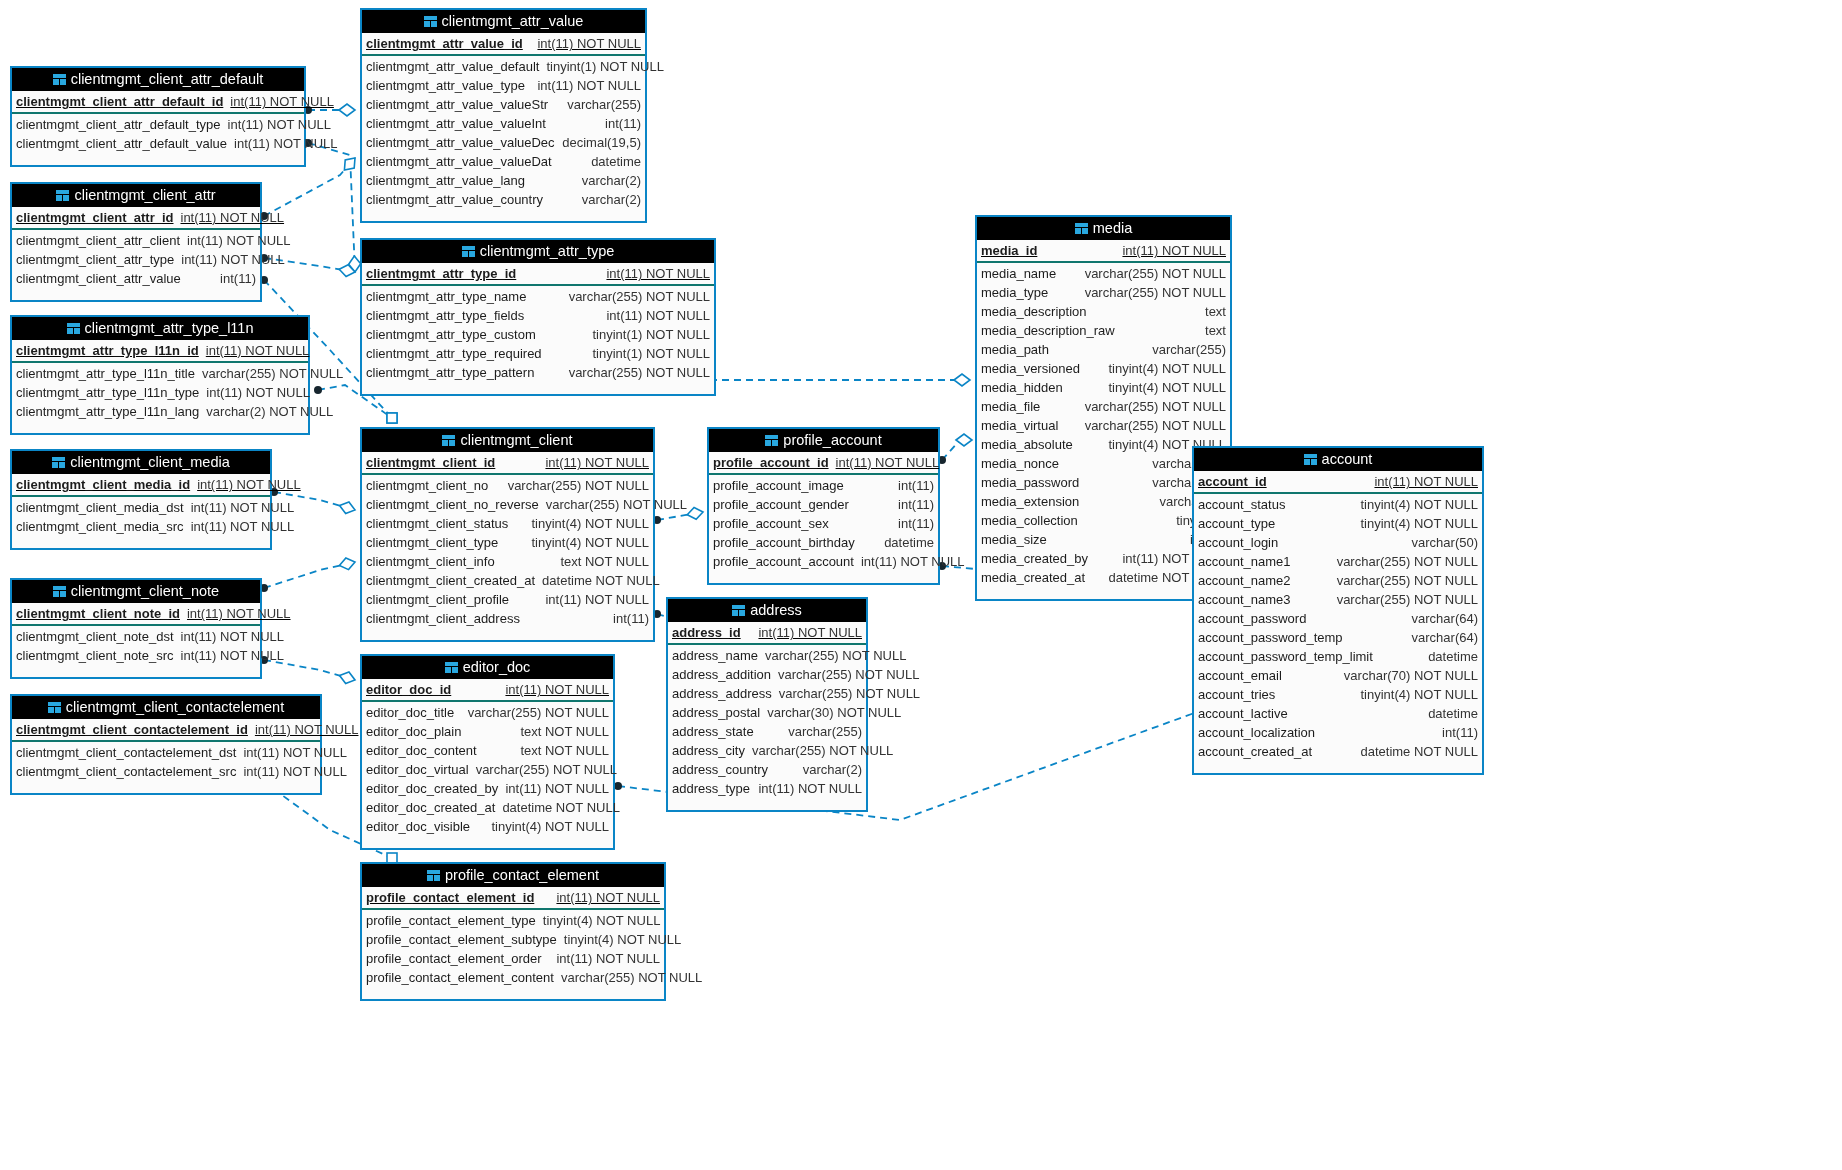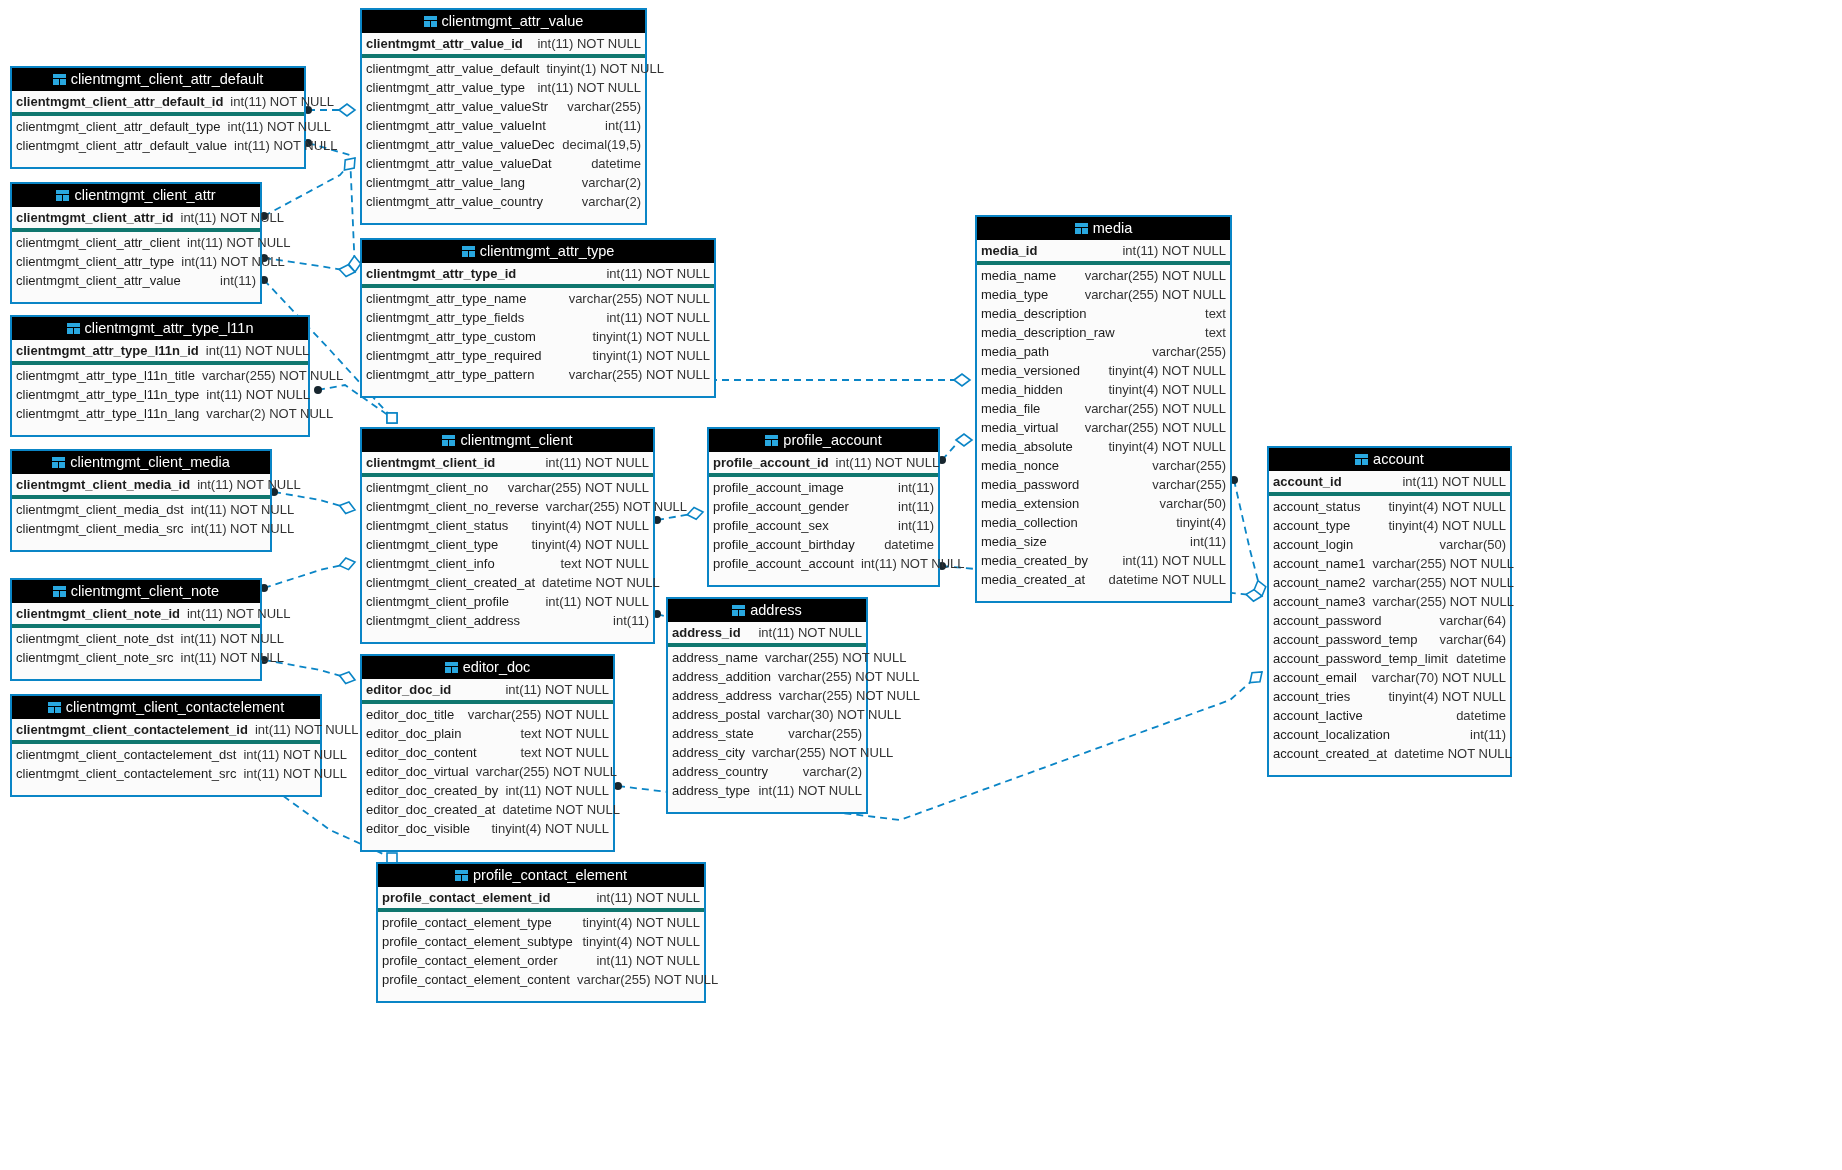--- a/index.html
+++ b/index.html
@@ -53,21 +53,22 @@
   }
   .tbl-icon i {
     position: absolute;
     display: block;
     background: #29a8e0;
   }
   .tbl-icon i.r1 { left: 0; top: 0; width: 13px; height: 4px; }
   .tbl-icon i.r2a { left: 0; top: 5px; width: 6px; height: 6px; }
   .tbl-icon i.r2b { left: 7px; top: 5px; width: 6px; height: 6px; }
   .pk-row {
-    border-bottom: 4px solid #0f766e;
+    border-bottom: 2px solid #0f766e;
+    text-decoration: underline;
   }
   .col-row {
     display: flex;
     align-items: center;
     justify-content: space-between;
     height: 19px;
     line-height: 19px;
     padding: 0 4px;
     font-size: 13px;
     color: #1c1c1c;
@@ -552,21 +553,21 @@
           <div class="col-row">
             <span class="col-name">profile_account_birthday</span>
             <span class="col-type">datetime</span>
           </div>
           <div class="col-row">
             <span class="col-name">profile_account_account</span>
             <span class="col-type">int(11) NOT NULL</span>
           </div>
         </div>
       </div>
-      <div class="entity" style="left: 1267px; top: 446px; width: 245px;">
+      <div class="entity" style="left: 1192px; top: 446px; width: 292px;">
         <div class="entity-header">
           <span class="tbl-icon">
             <i class="r1"></i>
             <i class="r2a"></i>
             <i class="r2b"></i>
           </span>
           <span>account</span>
         </div>
         <div class="pk-row">
           <div class="col-row">
@@ -774,21 +775,21 @@
           <div class="col-row">
             <span class="col-name">clientmgmt_client_contactelement_dst</span>
             <span class="col-type">int(11) NOT NULL</span>
           </div>
           <div class="col-row">
             <span class="col-name">clientmgmt_client_contactelement_src</span>
             <span class="col-type">int(11) NOT NULL</span>
           </div>
         </div>
       </div>
-      <div class="entity" style="left: 376px; top: 862px; width: 330px;">
+      <div class="entity" style="left: 360px; top: 862px; width: 306px;">
         <div class="entity-header">
           <span class="tbl-icon">
             <i class="r1"></i>
             <i class="r2a"></i>
             <i class="r2b"></i>
           </span>
           <span>profile_contact_element</span>
         </div>
         <div class="pk-row">
           <div class="col-row">

